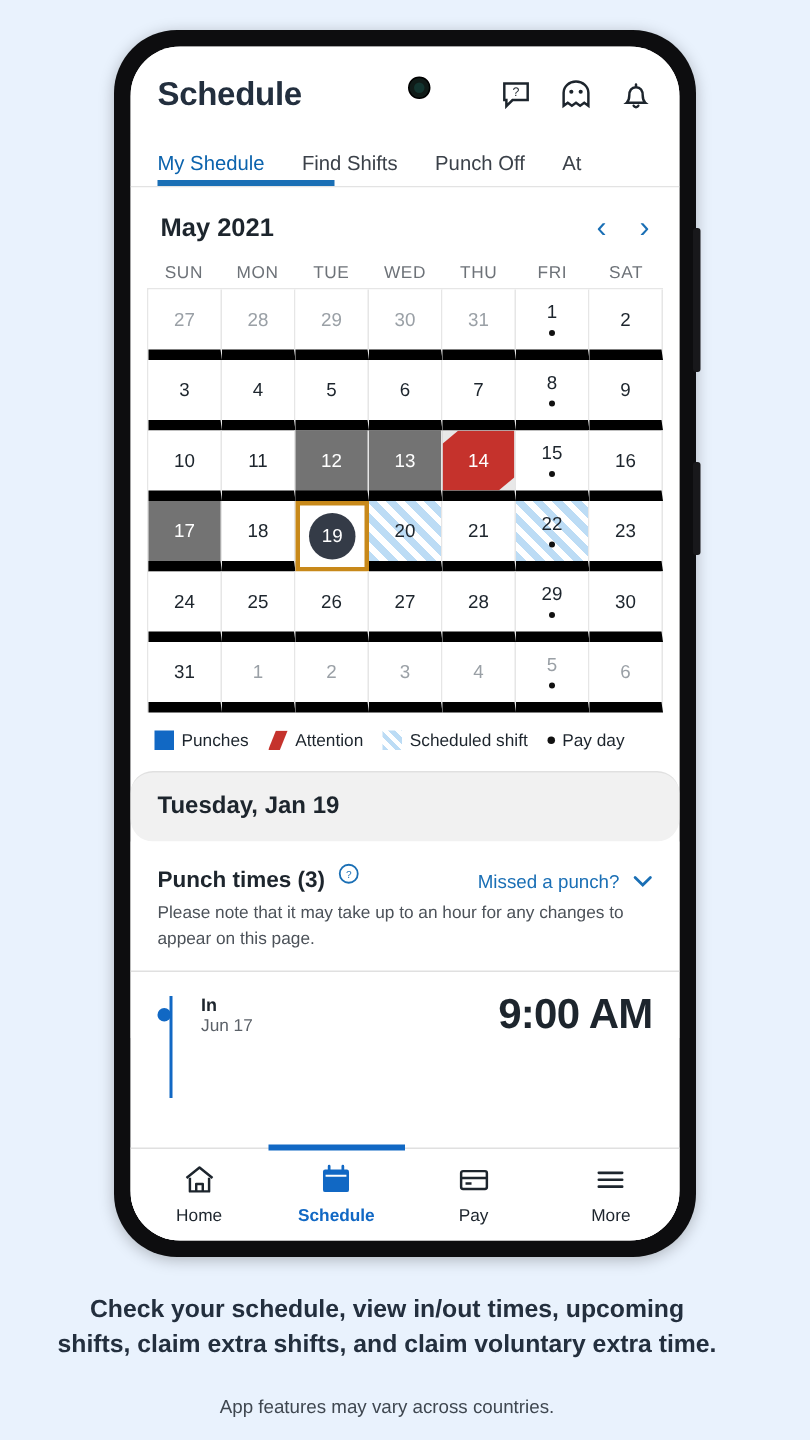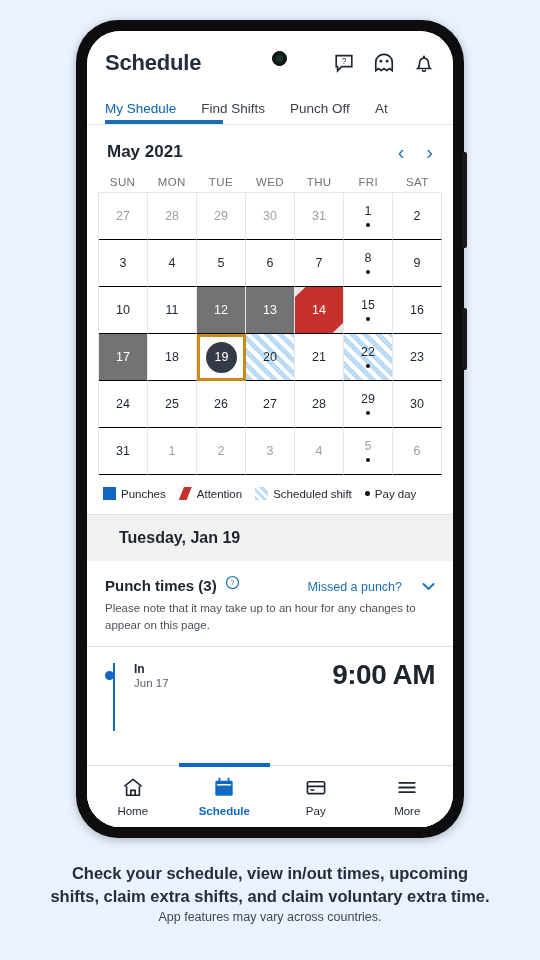--- a/index.html
+++ b/index.html
@@ -109,21 +109,21 @@
   .cal-grid {
     display: grid; grid-template-columns: repeat(7, 1fr);
     margin: 0 11px;
     border-top: 1px solid #e6e6e6;
     border-left: 1px solid #e6e6e6;
   }
   .cell {
     position: relative;
     height: 47px;
     border-right: 1px solid #e6e6e6;
-    border-bottom: 1px solid #000000;
+    border-bottom: 7px solid #000000;
     display: flex; flex-direction: column;
     align-items: center; justify-content: center;
     font-size: 12.5px; color: #1d252d;
     background: #fff;
     overflow: hidden;
   }
   .cell .num { position: relative; z-index: 3; line-height: 1; }
   .cell.muted .num { color: #9aa0a6; }
   .cell .dot {
     width: 4.5px; height: 4.5px; border-radius: 50%;
@@ -172,35 +172,36 @@
   }
   .sw.striped {
     background: repeating-linear-gradient(45deg,
       #bcdcf5 0px, #bcdcf5 3px, #ffffff 3px, #ffffff 6px);
   }
   .sw.dot { width: 5px; height: 5px; border-radius: 50%; background: #111; }
 
   
   .day-header {
     background: #f1f1f1;
-    padding: 14px 32px;
+    padding: 14px 18px;
     border-top: 1px solid #e0e0e0;
+    border-radius: 15px;
   }
   .day-header .t { font-size: 16px; font-weight: bold; color: #1d252d; }
 
   .punch-card {
     background: #fff; padding: 14px 18px 13px 18px;
     border-bottom: 1px solid #e0e0e0;
   }
   .punch-row1 { display: flex; align-items: flex-end; }
   .punch-title { font-size: 15px; font-weight: bold; color: #1d252d; }
   .help-icon { margin-left: 8px; }
   .missed-link {
     margin-left: auto; font-size: 12.5px; color: #1a6fb5;
-    display: flex; align-items: center; gap: 20px;
+    display: flex; align-items: center; gap: 9px;
   }
   .punch-note { margin-top: 6px; font-size: 11.5px; color: #4c5259; line-height: 1.45; }
 
   .timeline-row {
     display: flex; align-items: center; padding: 12px 18px 0 22px;
     position: relative; background: #fff;
   }
   .tl-rail { position: absolute; left: 26px; top: 16px; bottom: -40px; width: 2px; background: #1168c4; }
   .tl-dot {
     width: 9px; height: 9px; border-radius: 50%; background: #1168c4;
@@ -226,26 +227,26 @@
     display: flex; flex-direction: column; align-items: center; justify-content: center;
     gap: 5px; font-size: 11.5px; color: #1d252d; position: relative;
   }
   .nav-item.active { color: #1168c4; font-weight: bold; }
   .nav-top-bar {
     position: absolute; left: 0; right: 0; top: -3px;
     height: 4px; background: #1168c4;
   }
 
   
-  .caption { position: absolute; left: 12px; top: 862px; width: 516px; text-align: center; }
+  .caption { position: absolute; left: 0; top: 862px; width: 516px; text-align: center; }
   .caption .line {
     font-size: 16.5px; font-weight: bold; color: #232f3e;
     line-height: 1.38; padding: 0 22px;
   }
-  .caption .sub { font-size: 12.5px; color: #3f4750; margin-top: 2px; }
+  .caption .sub { font-size: 12.5px; color: #3f4750; margin-top: 23px; }
 </style>
 </head>
 <body>
 
 <div id="phone-frame">
   <div id="phone-side-btn-volume"></div>
   <div id="phone-side-btn-power"></div>
 
   <div id="phone-screen">
     <div id="camera-dot"></div>

